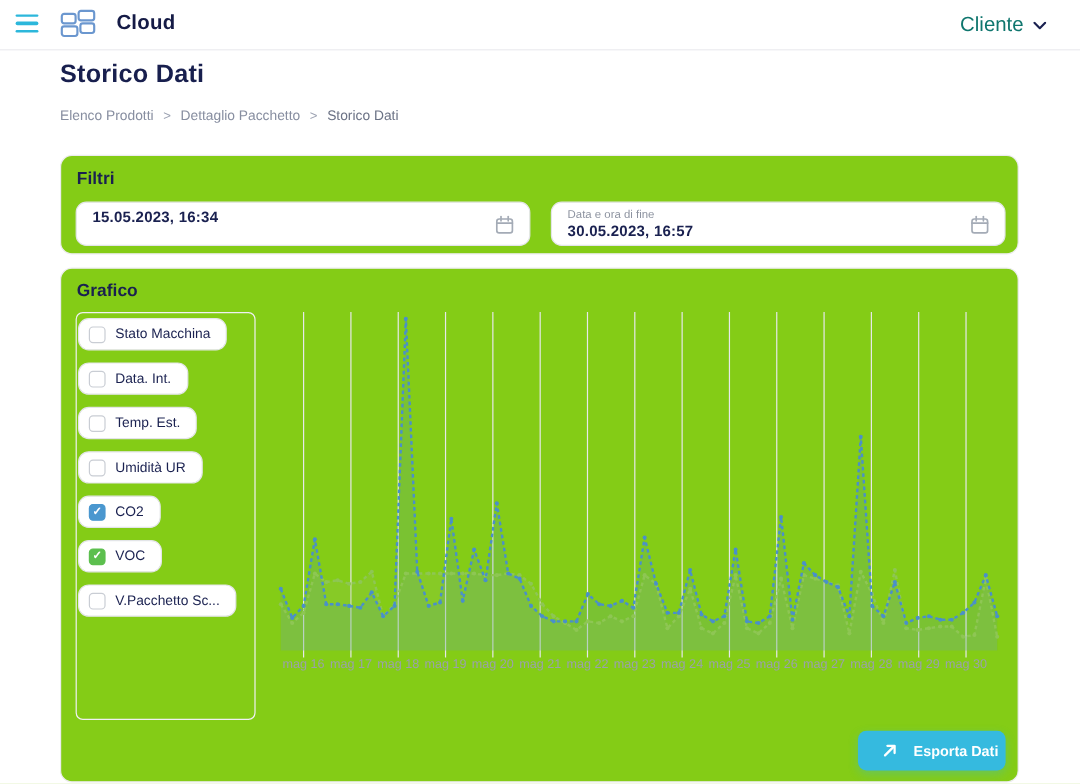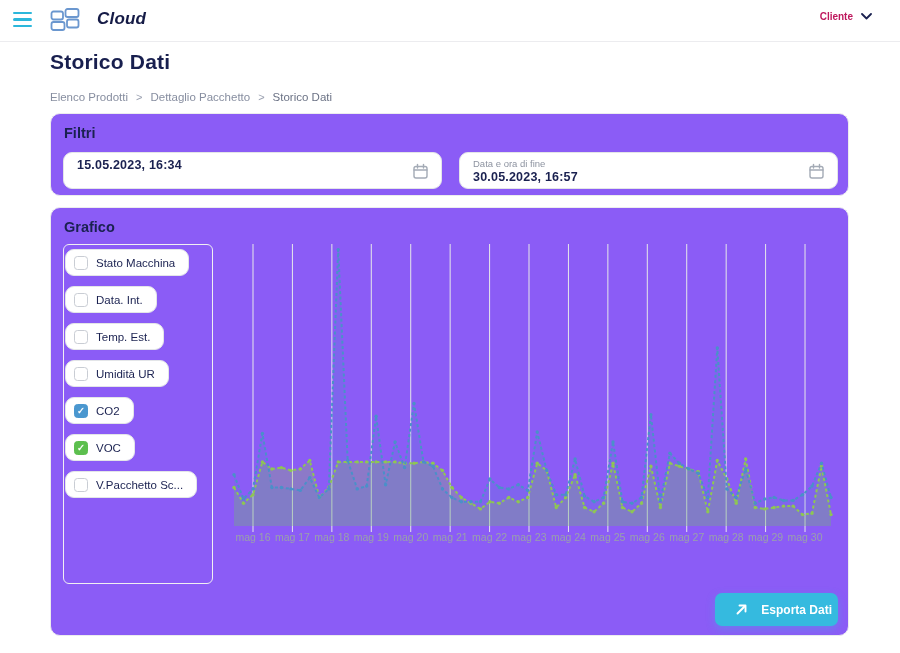--- a/index.html
+++ b/index.html
@@ -4,33 +4,33 @@
 <style>
   html,body{margin:0;padding:0;background:#fff;}
   body{font-family:"Liberation Sans",sans-serif;-webkit-font-smoothing:antialiased;}
   .stage{position:relative;width:900px;height:653px;background:#fff;overflow:hidden;}
 
   
   .header{position:absolute;left:0;top:0;width:900px;height:41px;background:#fff;border-bottom:1px solid #ececef;}
   .hamburger{position:absolute;left:13px;top:12px;width:19px;height:15px;display:flex;flex-direction:column;justify-content:space-between;cursor:pointer;}
   .hamburger span{display:block;height:2.4px;border-radius:2px;background:#2cb7db;}
   .logo{position:absolute;left:48px;top:6px;}
-  .app-title{position:absolute;left:97px;top:9px;font-size:17px;font-weight:800;color:#151b46;letter-spacing:.2px;font-style:italic;}
+  .app-title{position:absolute;left:97px;top:9px;font-size:17px;font-weight:800;color:#151b46;letter-spacing:.2px;}
   .user-menu{position:absolute;right:28px;top:11px;display:flex;align-items:center;gap:8px;cursor:pointer;}
-  .user-menu .label{font-size:10px;font-weight:700;color:#be185d;}
+  .user-menu .label{font-size:17px;font-weight:400;color:#0f766e;}
 
   
   .page-title{position:absolute;left:50px;top:50px;font-size:21px;font-weight:800;color:#181f4e;letter-spacing:.2px;}
   .breadcrumb{position:absolute;left:50px;top:91px;font-size:11.5px;color:#878ea0;display:flex;align-items:flex-end;}
   .breadcrumb .crumb{cursor:pointer;}
   .breadcrumb .sep{margin:0 8px;color:#9aa0b0;font-size:11px;}
   .breadcrumb .current{color:#6b7285;}
 
   
-  .card{position:absolute;background:#8b5cf6;border:1px solid #ececee;border-radius:10px;box-sizing:border-box;}
+  .card{position:absolute;background:#84cc16;border:1px solid #ececee;border-radius:10px;box-sizing:border-box;margin-top:16px;}
   .card-title{position:absolute;left:13px;top:11px;font-size:14.5px;font-weight:800;color:#1a2150;}
   .filters-card{left:50px;top:113px;width:799px;height:83px;}
   .chart-card{left:50px;top:207px;width:799px;height:429px;}
 
   
   .field{position:absolute;top:38px;height:37px;border:1px solid #e3e5e8;border-radius:9px;background:#fff;box-sizing:border-box;padding:5px 40px 0 13px;cursor:text;}
   .field.start{left:12px;width:379px;}
   .field.end{left:408px;width:379px;}
   .field-label{font-size:9.5px;color:#8d93a0;line-height:1.25;}
   .field-value{font-size:12.5px;color:#1a2150;font-weight:700;letter-spacing:.2px;line-height:1.25;}

